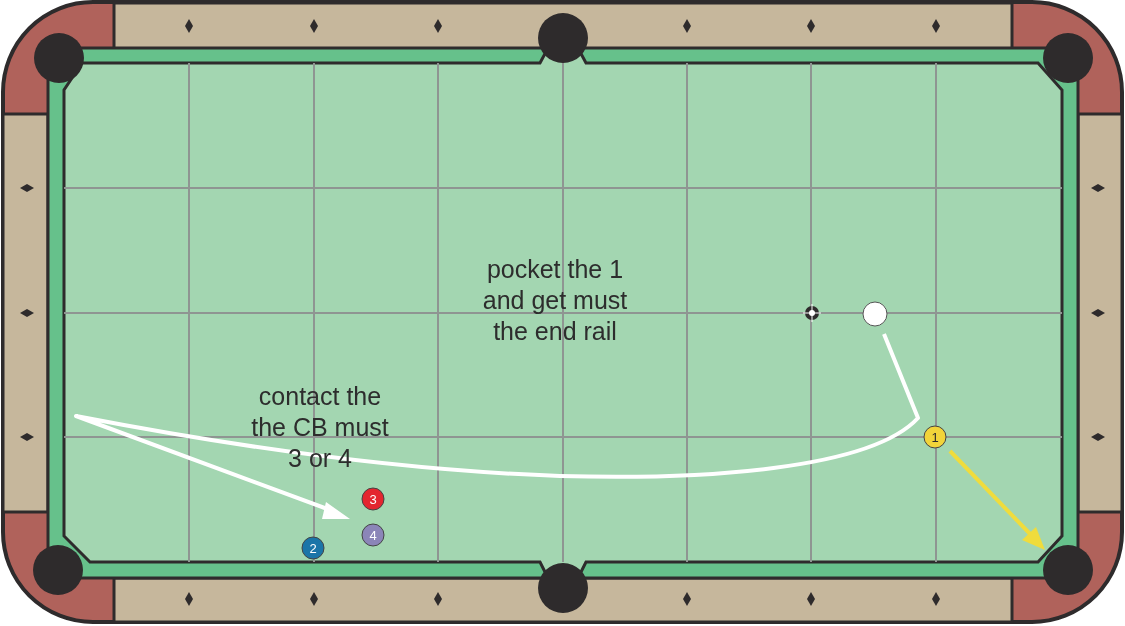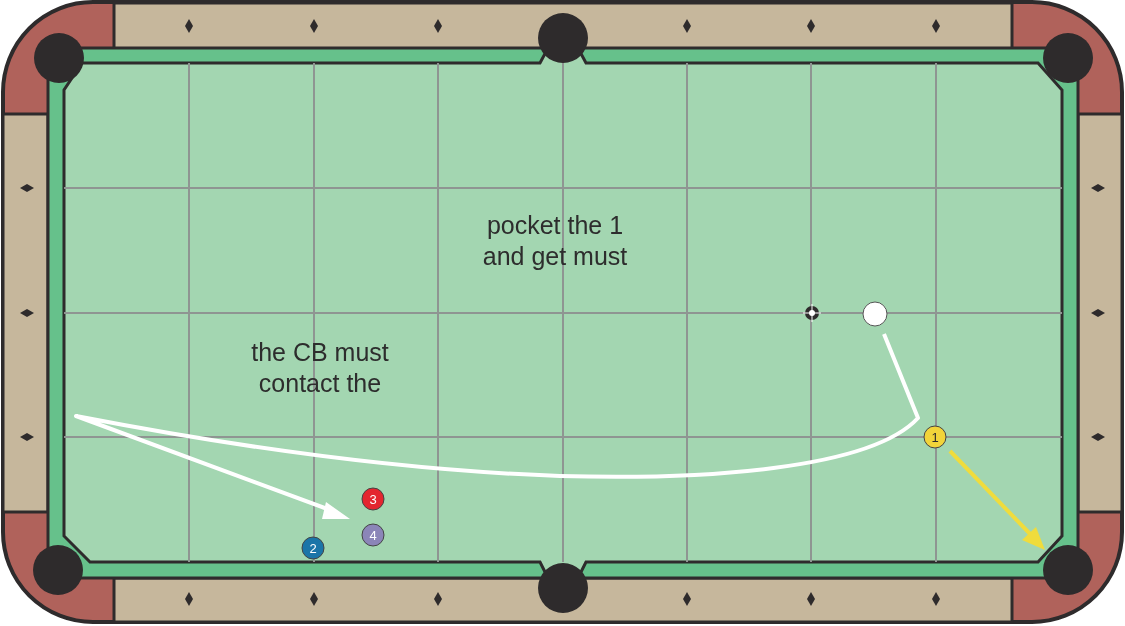--- a/index.html
+++ b/index.html
@@ -1,18 +1,18 @@
 <!DOCTYPE html>
 <html><head>
 <meta charset="utf-8">
 <style>
   html, body { margin:0; padding:0; background:#ffffff; }
   body { width:1125px; height:626px; overflow:hidden; position:relative; font-family:"Liberation Sans", sans-serif; }
   #stage { position:absolute; left:0; top:0; width:1125px; height:626px; }
-  .label { position:absolute; color:#2d2d2d; font-size:25px; line-height:31px; text-align:center; white-space:nowrap; }
+  .label { position:absolute; color:#2d2d2d; font-size:25px; line-height:31px; text-align:center; white-space:nowrap;margin-top:44px; }
   .ball-num { font-family:"Liberation Sans", sans-serif; font-size:13px; }
 </style>
 </head>
 <body>
 
 <svg id="stage" viewBox="0 0 1125 626" xmlns="http://www.w3.org/2000/svg">
 
   <rect x="3" y="2" width="1119" height="620" rx="90" ry="90" fill="#b0625b" stroke="#2e2b2c" stroke-width="4"></rect>
 
   <g fill="#c6b79c" stroke="#2e2b2c" stroke-width="3">
@@ -98,18 +98,20 @@
     </g>
   <g>
       <circle cx="373" cy="535" r="11" fill="#8b85b8" stroke="#444" stroke-width="1"></circle>
       <text class="ball-num" x="373" y="540" text-anchor="middle" fill="#ffffff">4</text>
     </g>
 </svg>
 
 <div class="label" style="left:440px; top:210px; width:230px;">
   <div>pocket the 1</div>
   <div>and get must</div>
+  <div>the end rail</div>
 </div>
 
 <div class="label" style="left:220px; top:337px; width:200px;">
+  <div>contact the</div>
   <div>the CB must</div>
-  <div>contact the</div>
+  <div>3 or 4</div>
 </div>
 
 </body></html>

